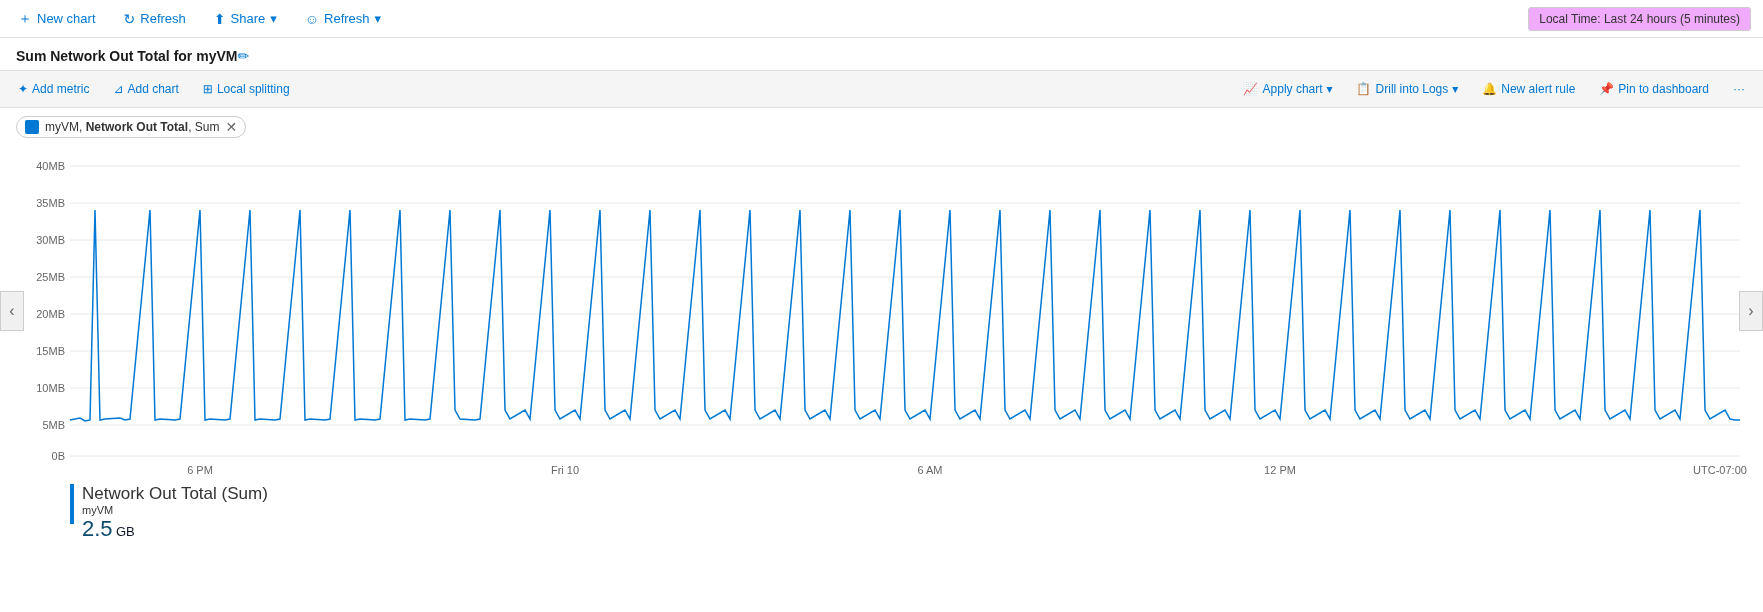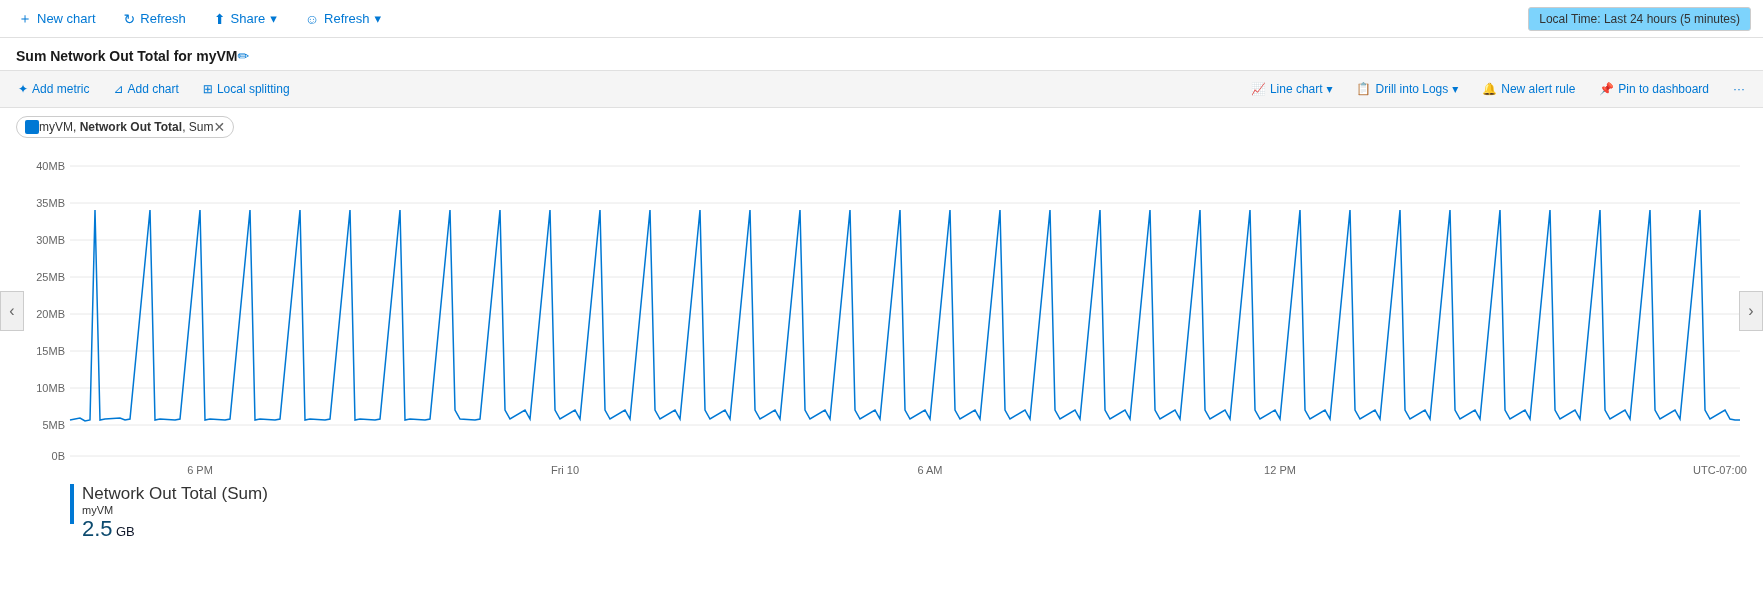--- a/index.html
+++ b/index.html
@@ -14,21 +14,21 @@
     .toolbar-left { display: flex; align-items: center; gap: 16px; }
     .toolbar-btn {
       display: flex; align-items: center; gap: 5px;
       color: #0078d4; font-size: 13px; cursor: pointer;
       background: none; border: none; padding: 4px 6px;
     }
     .toolbar-btn .icon { font-size: 14px; }
     .time-range-btn {
       border: 1px solid #ccc; border-radius: 3px;
       padding: 4px 10px; font-size: 12px; color: #333;
-      background: #7dd3fc; cursor: pointer;
+      background: #f0abfc; cursor: pointer;
     }
 
     
     .chart-title-area {
       padding: 10px 16px 6px 16px;
       display: flex; align-items: center; gap: 0;
     }
     .chart-title {
       font-size: 14px; font-weight: 600; color: #1a1a1a;
     }
@@ -44,21 +44,21 @@
     .metric-toolbar-right { display: flex; align-items: center; gap: 12px; }
     .metric-btn {
       display: flex; align-items: center; gap: 4px;
       color: #0078d4; font-size: 12px; cursor: pointer;
       background: none; border: none; padding: 3px 6px;
     }
 
     
     .metric-tags { padding: 8px 16px; display: flex; gap: 8px; }
     .metric-tag {
-      display: flex; align-items: center; 
+      display: flex; align-items: center; gap: 6px;
       border: 1px solid #ccc; border-radius: 12px;
       padding: 3px 8px; font-size: 12px; background: #fff;
     }
     .metric-tag-icon {
       width: 14px; height: 14px; background: #0078d4; border-radius: 2px;
       display: inline-block;
     }
     .metric-tag-close { cursor: pointer; color: #666; font-size: 14px; line-height: 1; }
 
     
@@ -134,21 +134,21 @@
       <span>Add chart</span>
     </button>
     <button class="metric-btn">
       <span>⊞</span>
       <span>Local splitting</span>
     </button>
   </div>
   <div class="metric-toolbar-right">
     <button class="metric-btn">
       <span>📈</span>
-      <span>Line chart</span>
+      <span>Apply chart</span>
       <span>▾</span>
     </button>
     <button class="metric-btn">
       <span>📋</span>
       <span>Drill into Logs</span>
       <span>▾</span>
     </button>
     <button class="metric-btn">
       <span>🔔</span>
       <span>New alert rule</span>

